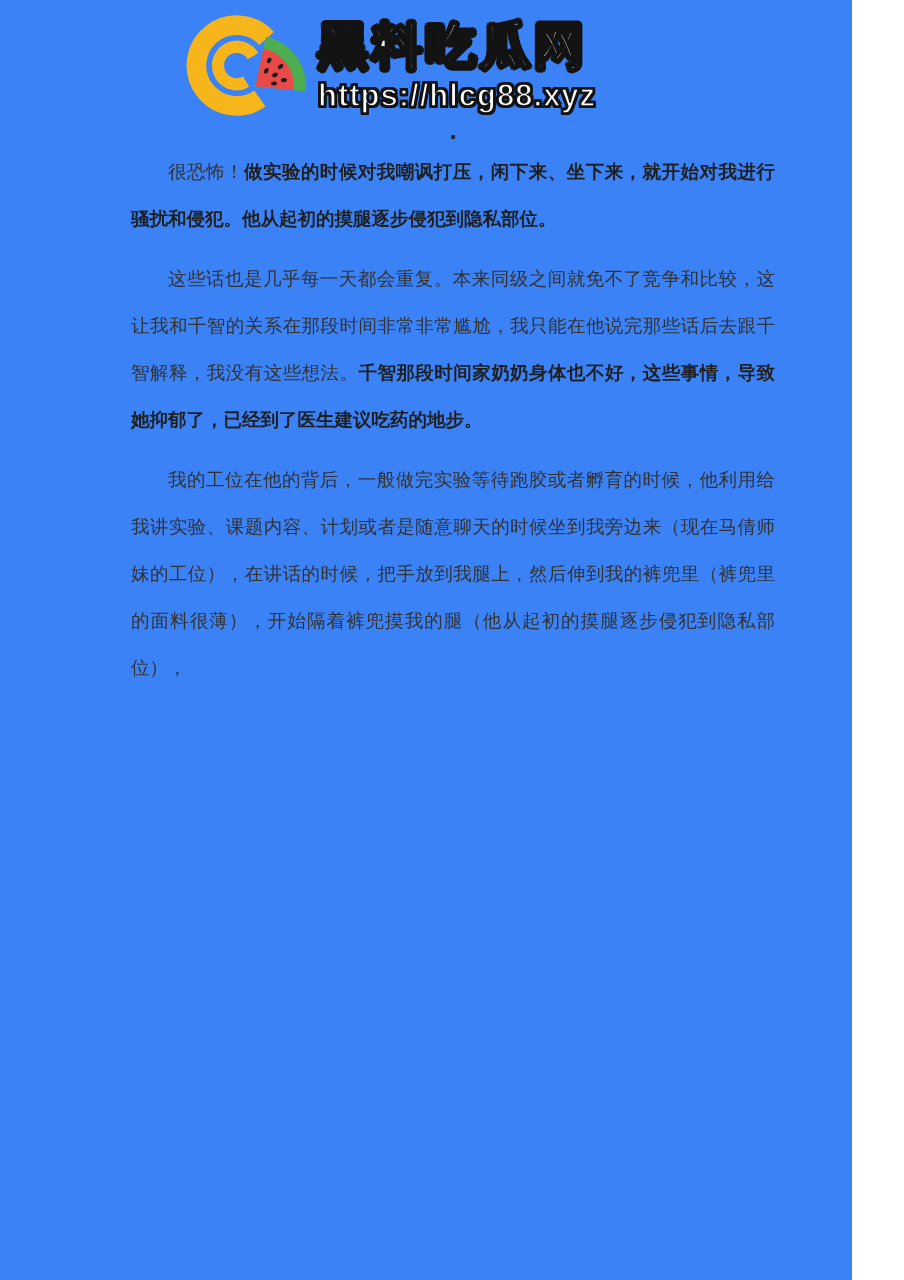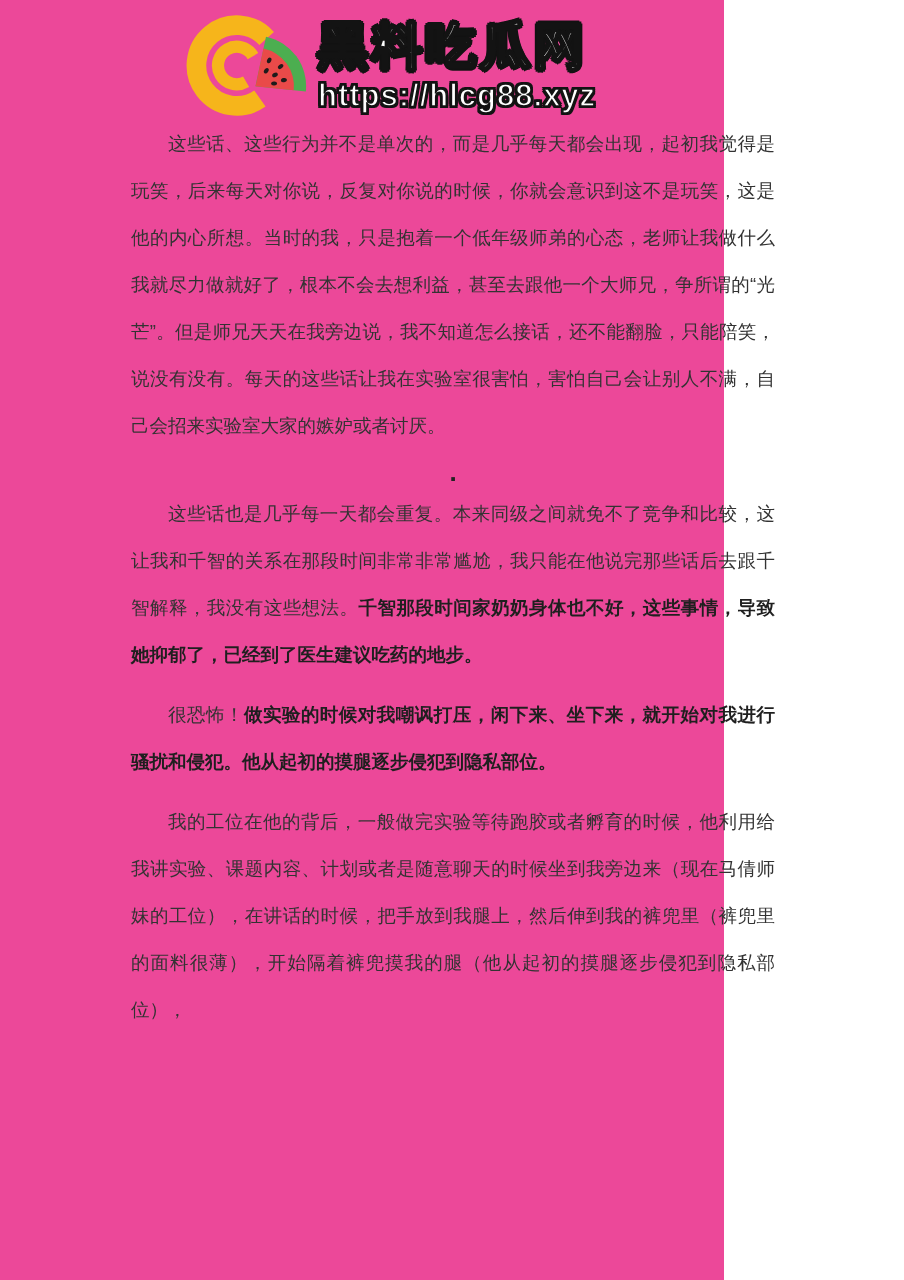--- a/index.html
+++ b/index.html
@@ -1,21 +1,21 @@
 <!DOCTYPE html>
 <html><head>
 <meta charset="utf-8">
 <style>
   html,body{margin:0;padding:0;background:#ffffff;}
   body{
     width:904px;height:1280px;
     font-family:"Liberation Sans","DejaVu Sans",sans-serif;
     overflow:hidden;
   }
-  .page{width:724px;height:1280px;background:#ec4899;position:relative;}
+  .page{width:852px;height:1280px;background:#3b82f6;position:relative;}
 
   
   .site-header{padding-top:13px;}
   .logo{display:flex;align-items:flex-start;margin-left:186px;}
   .logo-icon{width:124px;height:105px;flex:0 0 auto;}
   .logo-text{margin-left:8px;padding-top:4px;}
   .site-title{
     font-size:50px;font-weight:900;line-height:1.18;letter-spacing:4px;
     color:#ffffff;-webkit-text-stroke:2px #131313;
     text-shadow:-2px -2px 0 #131313,2px -2px 0 #131313,-2px 2px 0 #131313,2px 2px 0 #131313,
@@ -72,20 +72,19 @@
         </g>
       </svg>
       <div class="logo-text">
         <div class="site-title">黑料吃瓜网</div>
         <div class="site-url">https://hlcg88.xyz</div>
       </div>
     </div>
   </header>
 
   <main class="article" id="article">
-      <p class="para"><span class="seg">这些话、这些行为并不是单次的，而是几乎每天都会出现，起初我觉得是玩笑，后来每天对你说，反复对你说的时候，你就会意识到这不是玩笑，这是他的内心所想。当时的我，只是抱着一个低年级师弟的心态，老师让我做什么我就尽力做就好了，根本不会去想利益，甚至去跟他一个大师兄，争所谓的“光芒”。但是师兄天天在我旁边说，我不知道怎么接话，还不能翻脸，只能陪笑，说没有没有。每天的这些话让我在实验室很害怕，害怕自己会让别人不满，自己会招来实验室大家的嫉妒或者讨厌。</span></p>
       <p class="dot-line">.</p>
+      <p class="para"><span class="seg">很恐怖！</span><span class="seg bold">做实验的时候对我嘲讽打压，闲下来、坐下来，就开始对我进行骚扰和侵犯。他从起初的摸腿逐步侵犯到隐私部位。</span></p>
       <p class="para"><span class="seg">这些话也是几乎每一天都会重复。本来同级之间就免不了竞争和比较，这让我和千智的关系在那段时间非常非常尴尬，我只能在他说完那些话后去跟千智解释，我没有这些想法。</span><span class="seg bold">千智那段时间家奶奶身体也不好，这些事情，导致她抑郁了，已经到了医生建议吃药的地步。</span></p>
-      <p class="para"><span class="seg">很恐怖！</span><span class="seg bold">做实验的时候对我嘲讽打压，闲下来、坐下来，就开始对我进行骚扰和侵犯。他从起初的摸腿逐步侵犯到隐私部位。</span></p>
       <p class="para"><span class="seg">我的工位在他的背后，一般做完实验等待跑胶或者孵育的时候，他利用给我讲实验、课题内容、计划或者是随意聊天的时候坐到我旁边来（现在马倩师妹的工位），在讲话的时候，把手放到我腿上，然后伸到我的裤兜里（裤兜里的面料很薄），开始隔着裤兜摸我的腿（他从起初的摸腿逐步侵犯到隐私部位），</span></p>
     </main>
 
 </div>
 
 </body></html>

